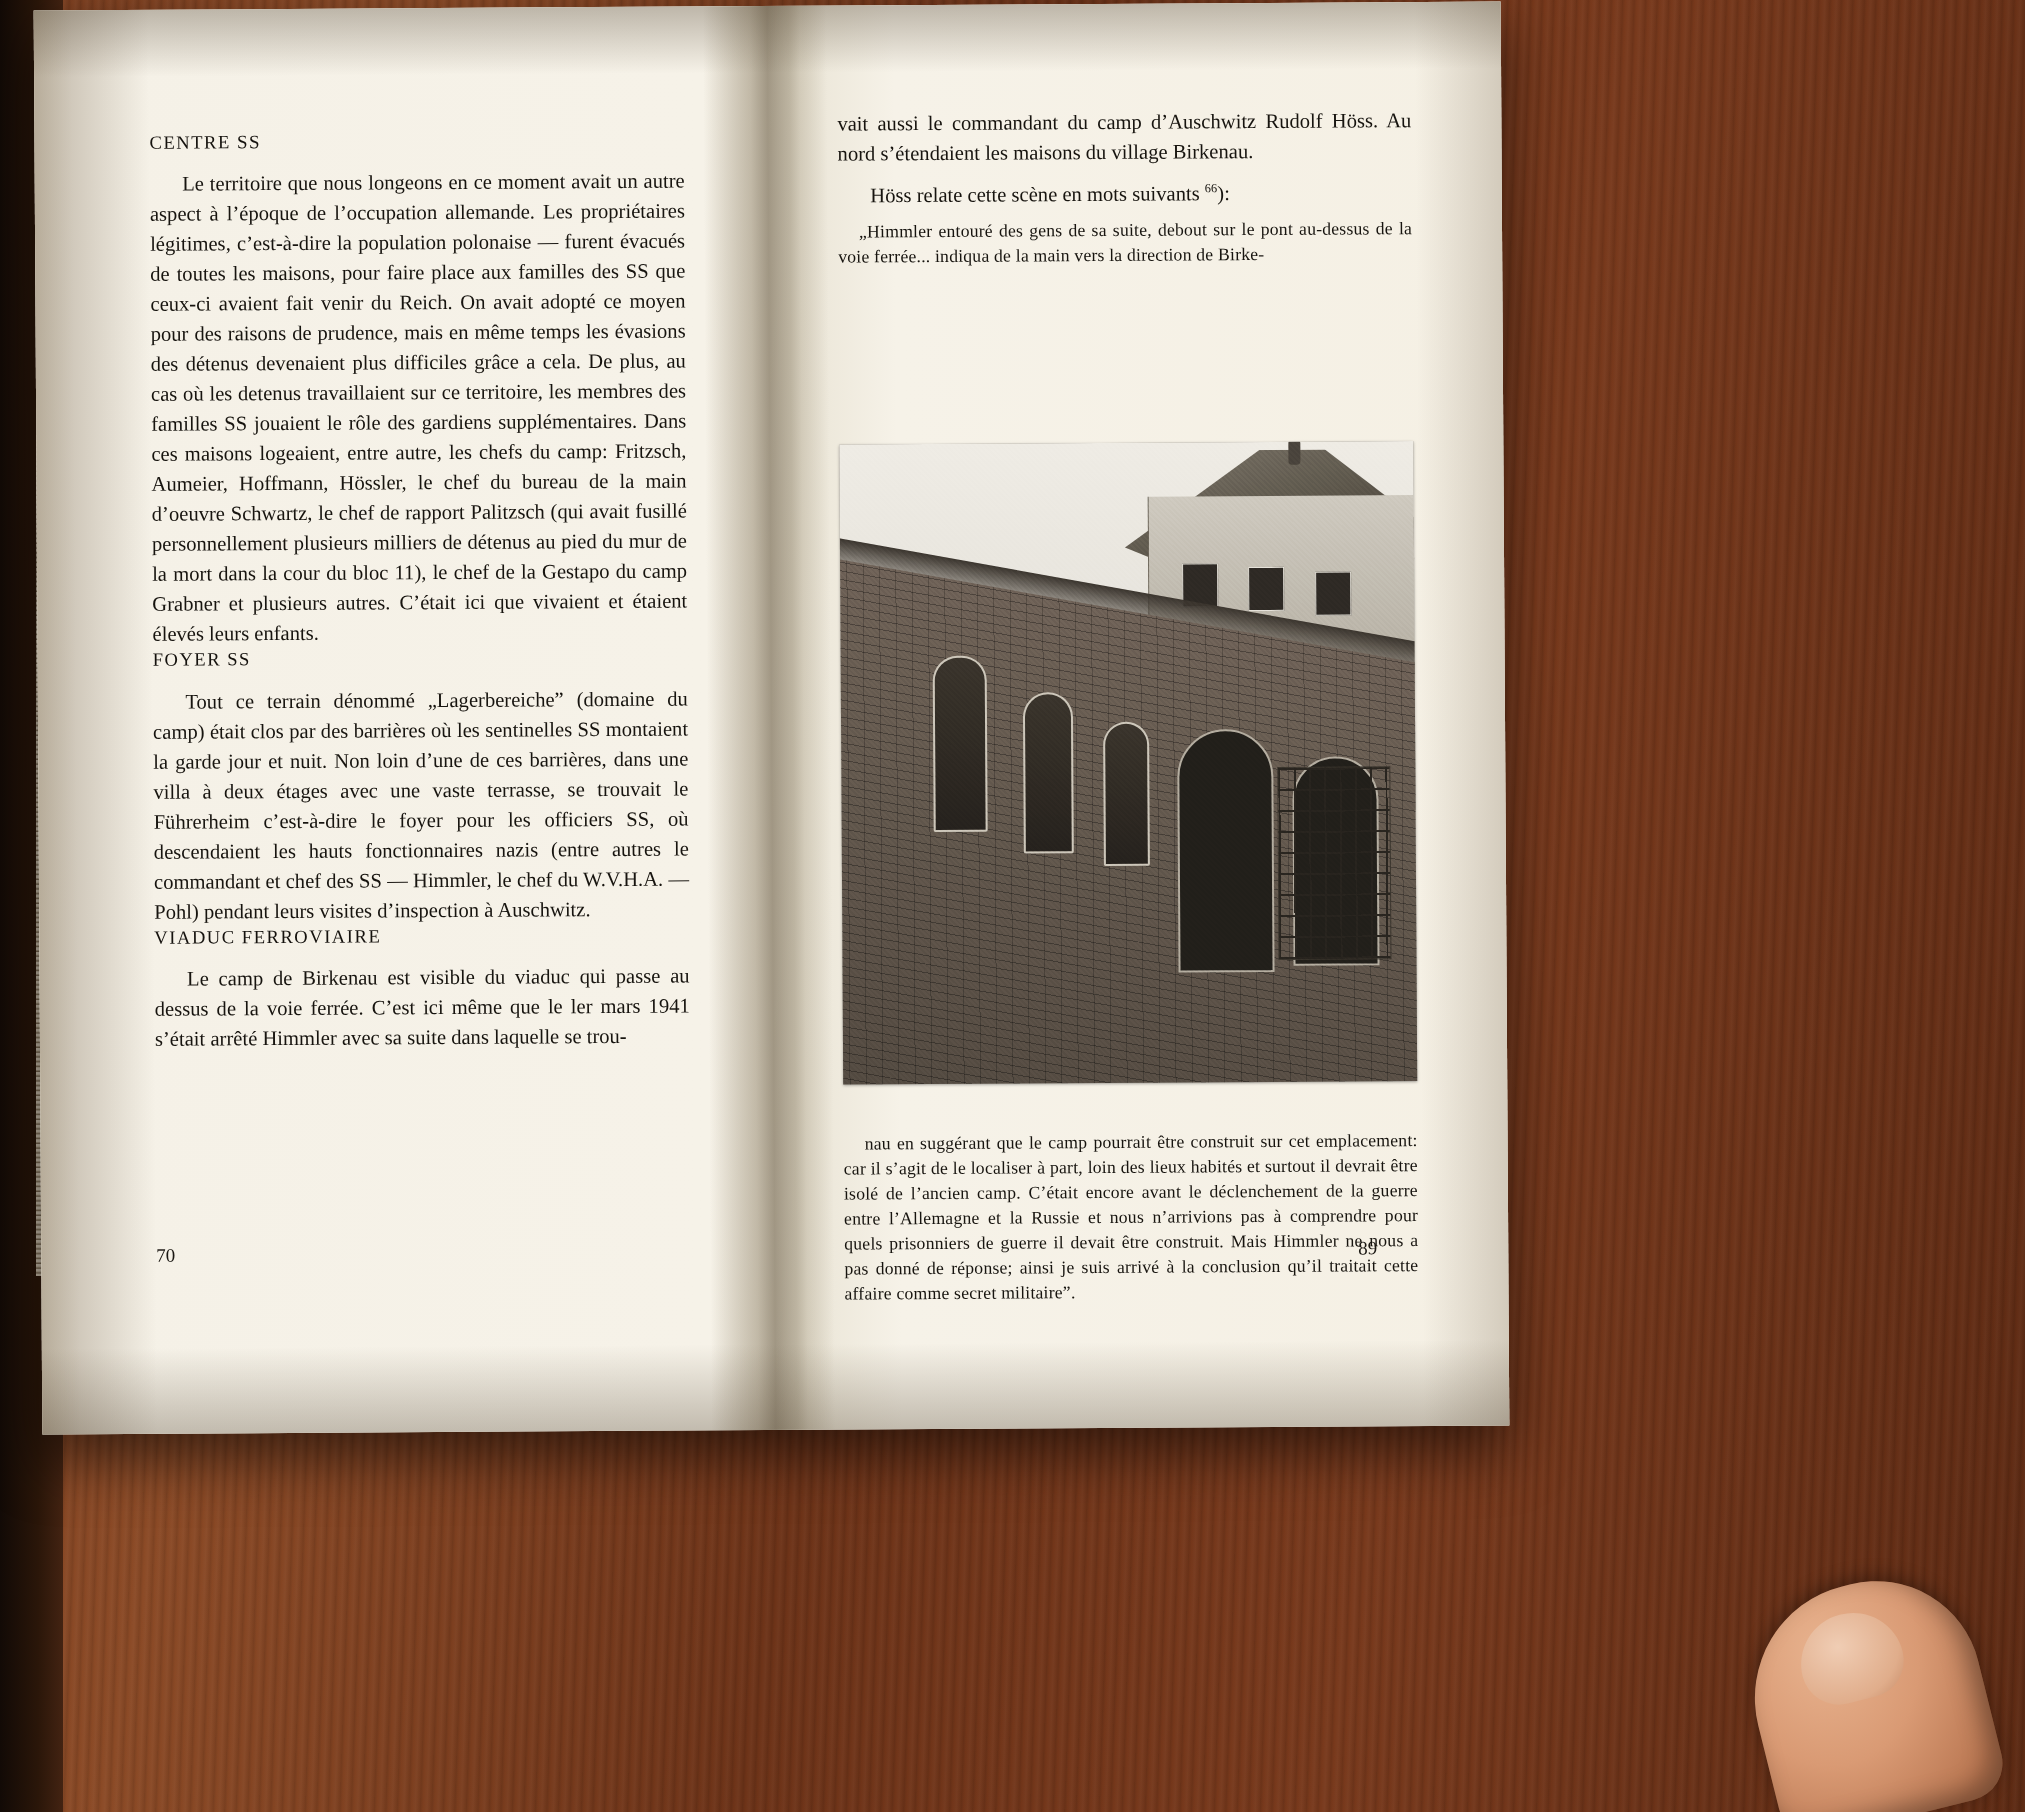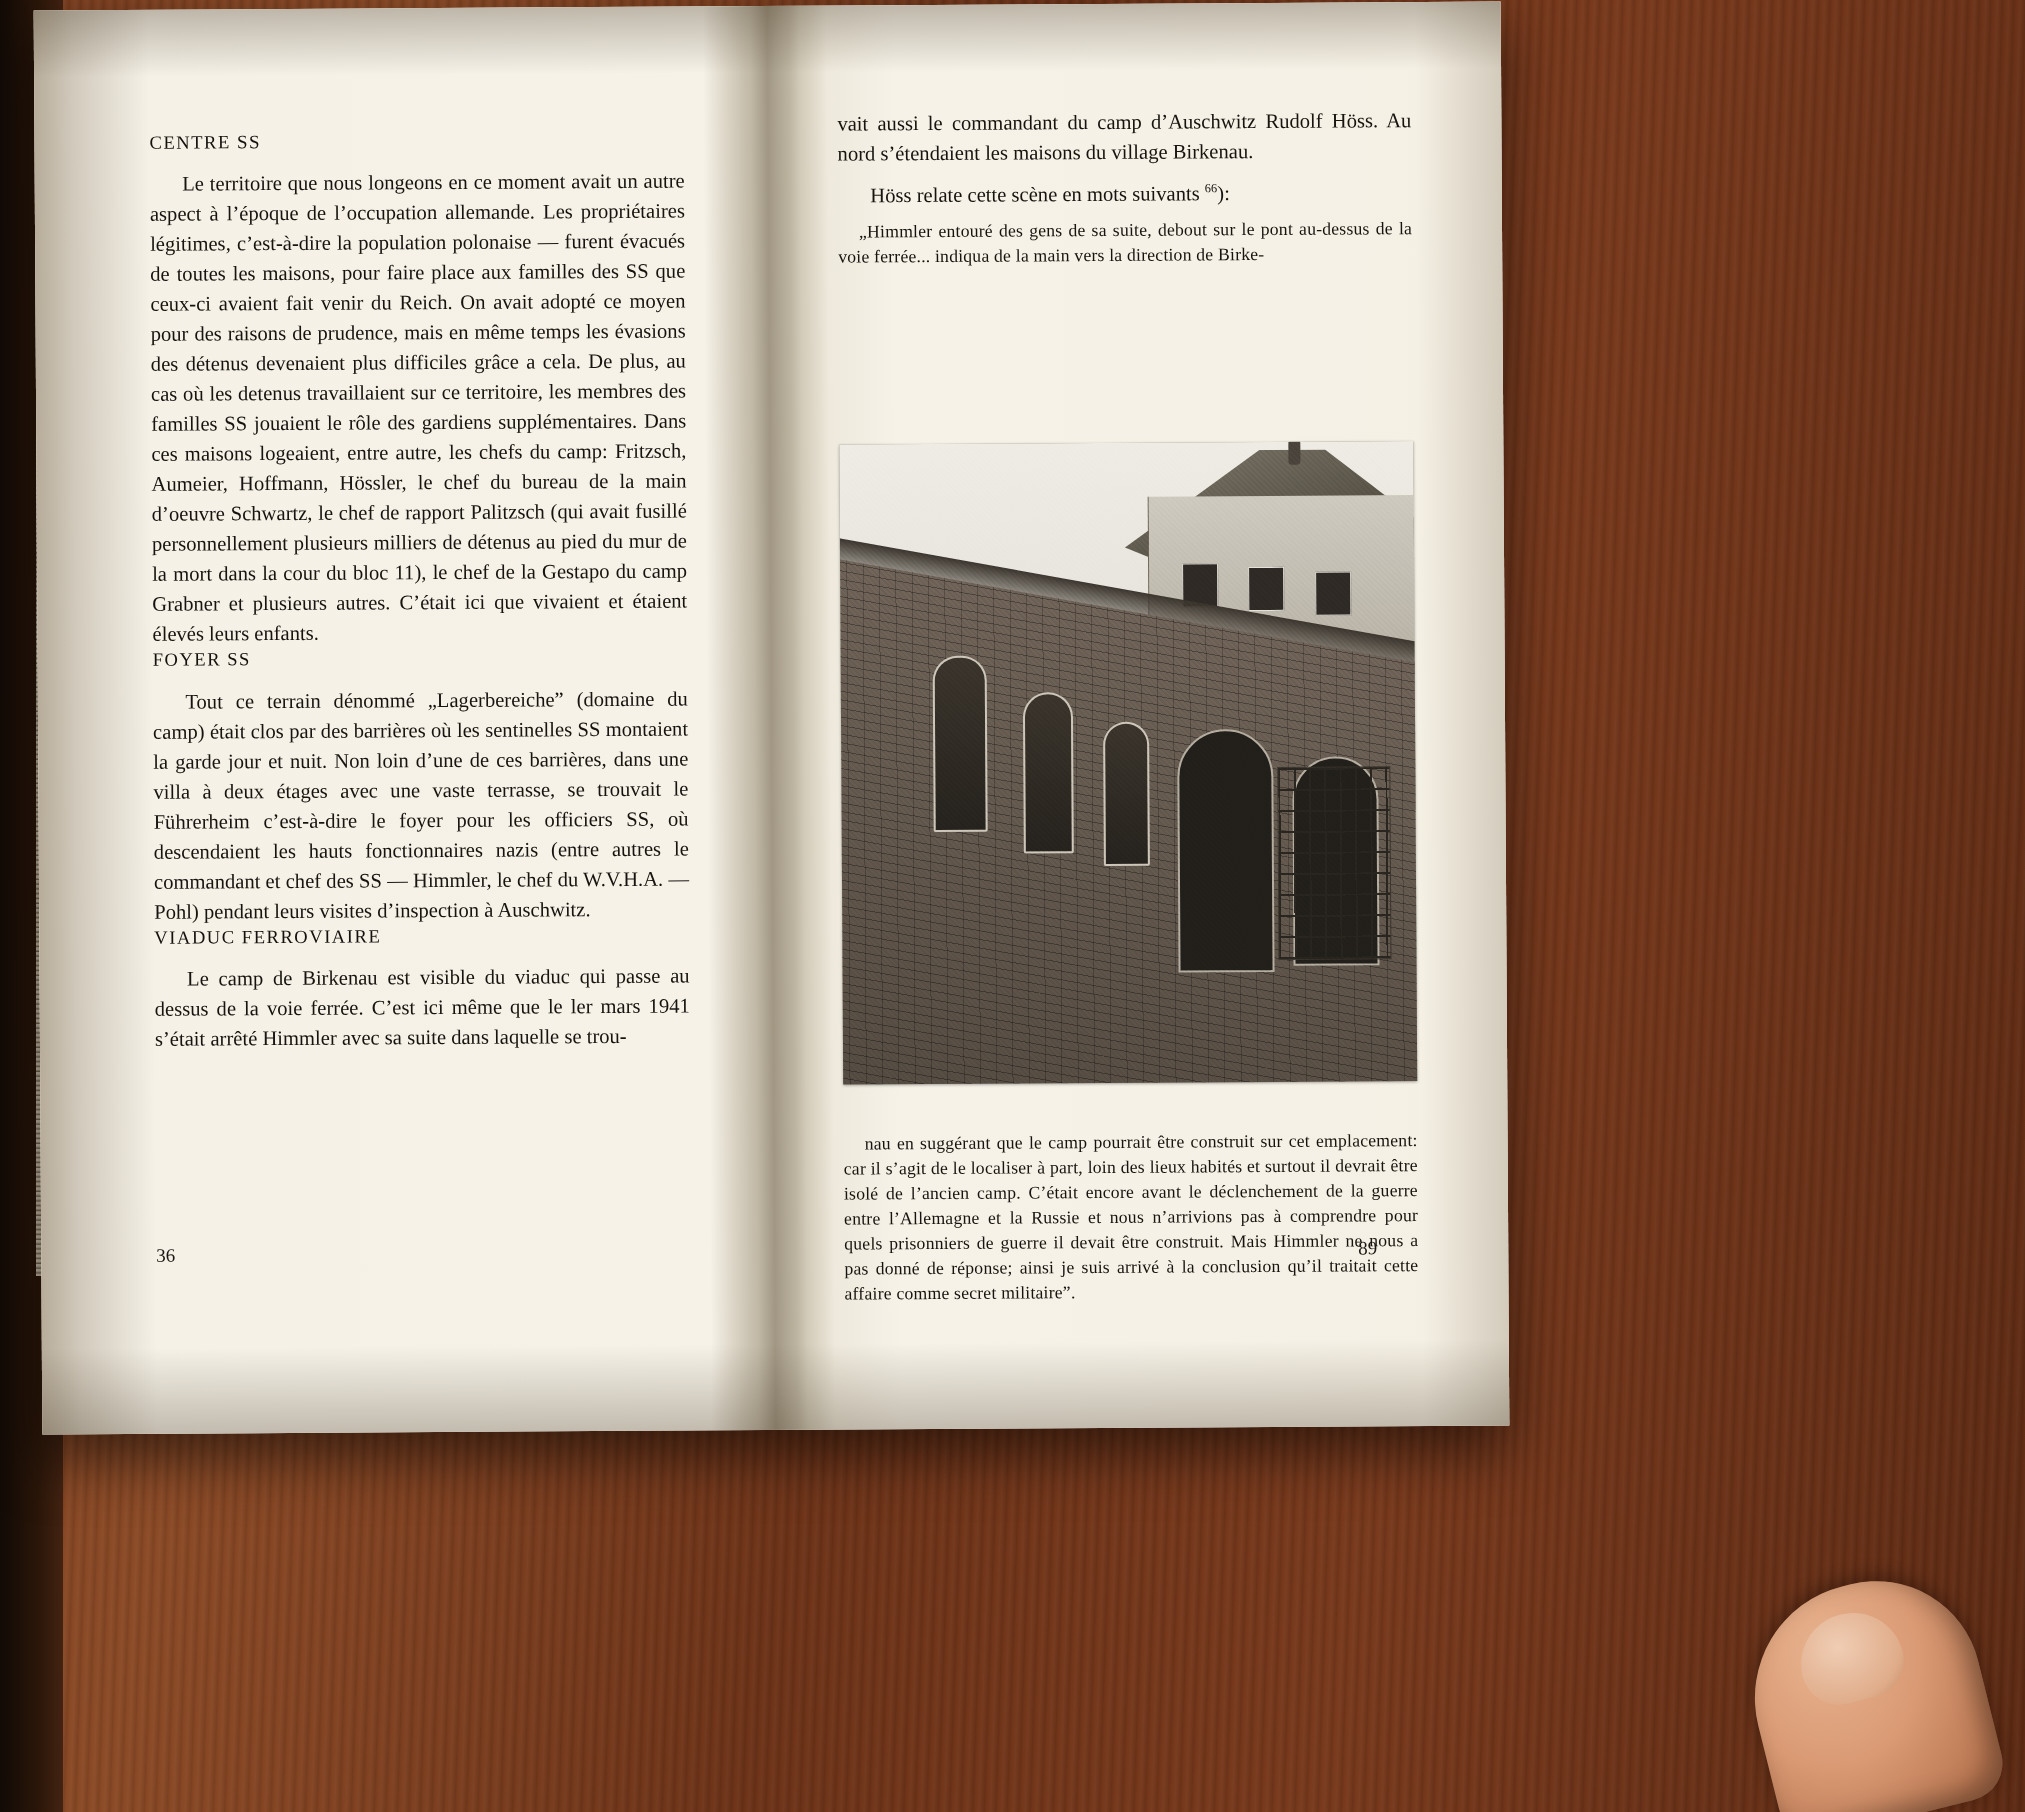--- a/index.html
+++ b/index.html
@@ -351,21 +351,21 @@
 
       </div>
     </div>
 
     <div id="gutter"></div>
     <div id="left-curl"></div>
     <div id="right-curl"></div>
     <div id="top-shadow"></div>
     <div id="bottom-shadow"></div>
 
-    <div class="folio" id="folio-left">36</div>
+    <div class="folio" id="folio-left">70</div>
     <div class="folio" id="folio-right">89</div>
   </div>
 </div>
 
 <div id="thumb">
   <div id="thumbnail"></div>
 </div>
 
 
 </body></html>

